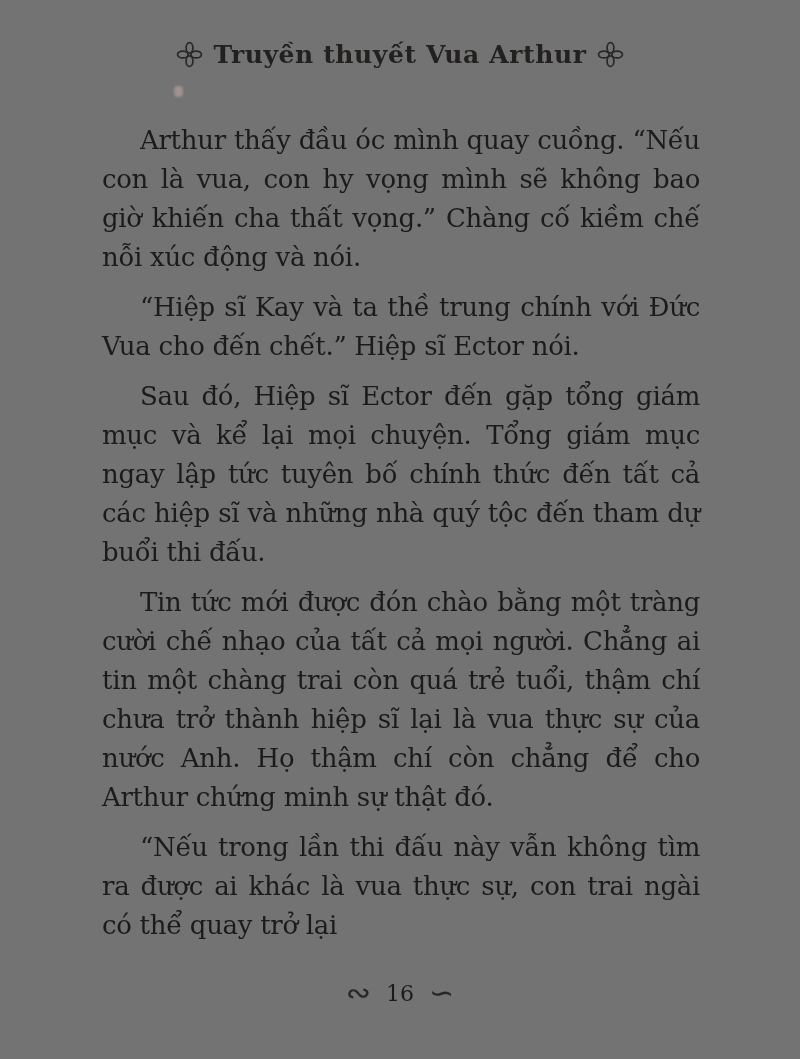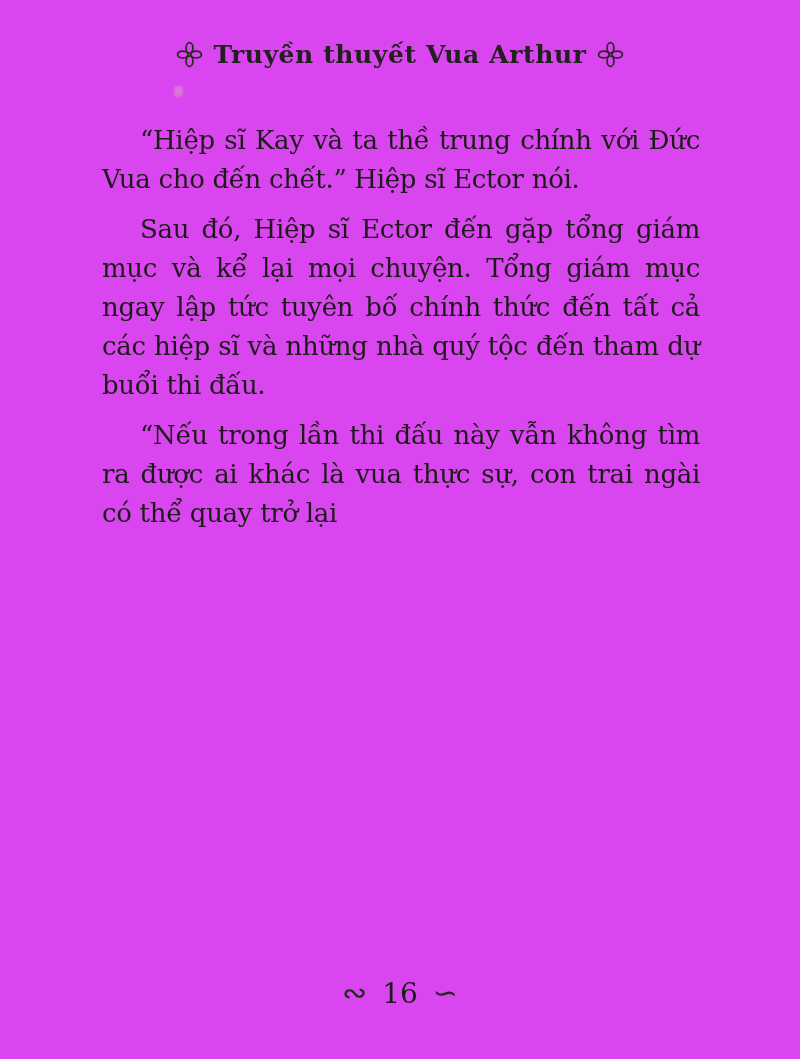--- a/index.html
+++ b/index.html
@@ -4,21 +4,21 @@
 <style>
   html, body {
     margin: 0;
     padding: 0;
     background: #ffffff;
   }
   .page {
     position: relative;
     width: 800px;
     height: 1059px;
-    background: #d946ef;
+    background: #737373;
     overflow: hidden;
     font-family: "DejaVu Serif", serif;
     color: #1d1b19;
   }
   
   .page-header {
     position: absolute;
     top: 40px;
     left: 0;
     width: 100%;
@@ -74,21 +74,21 @@
     position: absolute;
     top: 976px;
     left: 0;
     width: 100%;
     display: flex;
     justify-content: center;
     align-items: center;
     gap: 15px;
   }
   .page-number {
-    font-size: 28px;
+    font-size: 22px;
     color: #1d1b19;
   }
   .flourish {
     font-size: 30px;
     color: #2a2826;
     position: relative;
     top: -1px;
     font-family: "DejaVu Sans", sans-serif;
   }
 </style>
@@ -117,22 +117,24 @@
           <ellipse cx="13" cy="19.4" rx="3.3" ry="5.1"></ellipse>
           <ellipse cx="6.6" cy="13" rx="5.1" ry="3.3"></ellipse>
         </g>
       </svg>
     </span>
   </header>
 
   <div class="stray-mark"></div>
 
   <main class="page-body">
+    <p>Arthur thấy đầu óc mình quay cuồng. “Nếu con là vua, con hy vọng mình sẽ không bao giờ khiến cha thất vọng.” Chàng cố kiềm chế nỗi xúc động và nói.</p>
     <p>“Hiệp sĩ Kay và ta thề trung chính với Đức Vua cho đến chết.” Hiệp sĩ Ector nói.</p>
     <p>Sau đó, Hiệp sĩ Ector đến gặp tổng giám mục và kể lại mọi chuyện. Tổng giám mục ngay lập tức tuyên bố chính thức đến tất cả các hiệp sĩ và những nhà quý tộc đến tham dự buổi thi đấu.</p>
+    <p>Tin tức mới được đón chào bằng một tràng cười chế nhạo của tất cả mọi người. Chẳng ai tin một chàng trai còn quá trẻ tuổi, thậm chí chưa trở thành hiệp sĩ lại là vua thực sự của nước Anh. Họ thậm chí còn chẳng để cho Arthur chứng minh sự thật đó.</p>
     <p>“Nếu trong lần thi đấu này vẫn không tìm ra được ai khác là vua thực sự, con trai ngài có thể quay trở lại</p>
   </main>
 
   <footer class="page-footer">
     <span class="flourish">∾</span>
     <span class="page-number">16</span>
     <span class="flourish">∽</span>
   </footer>
 
 </div>

